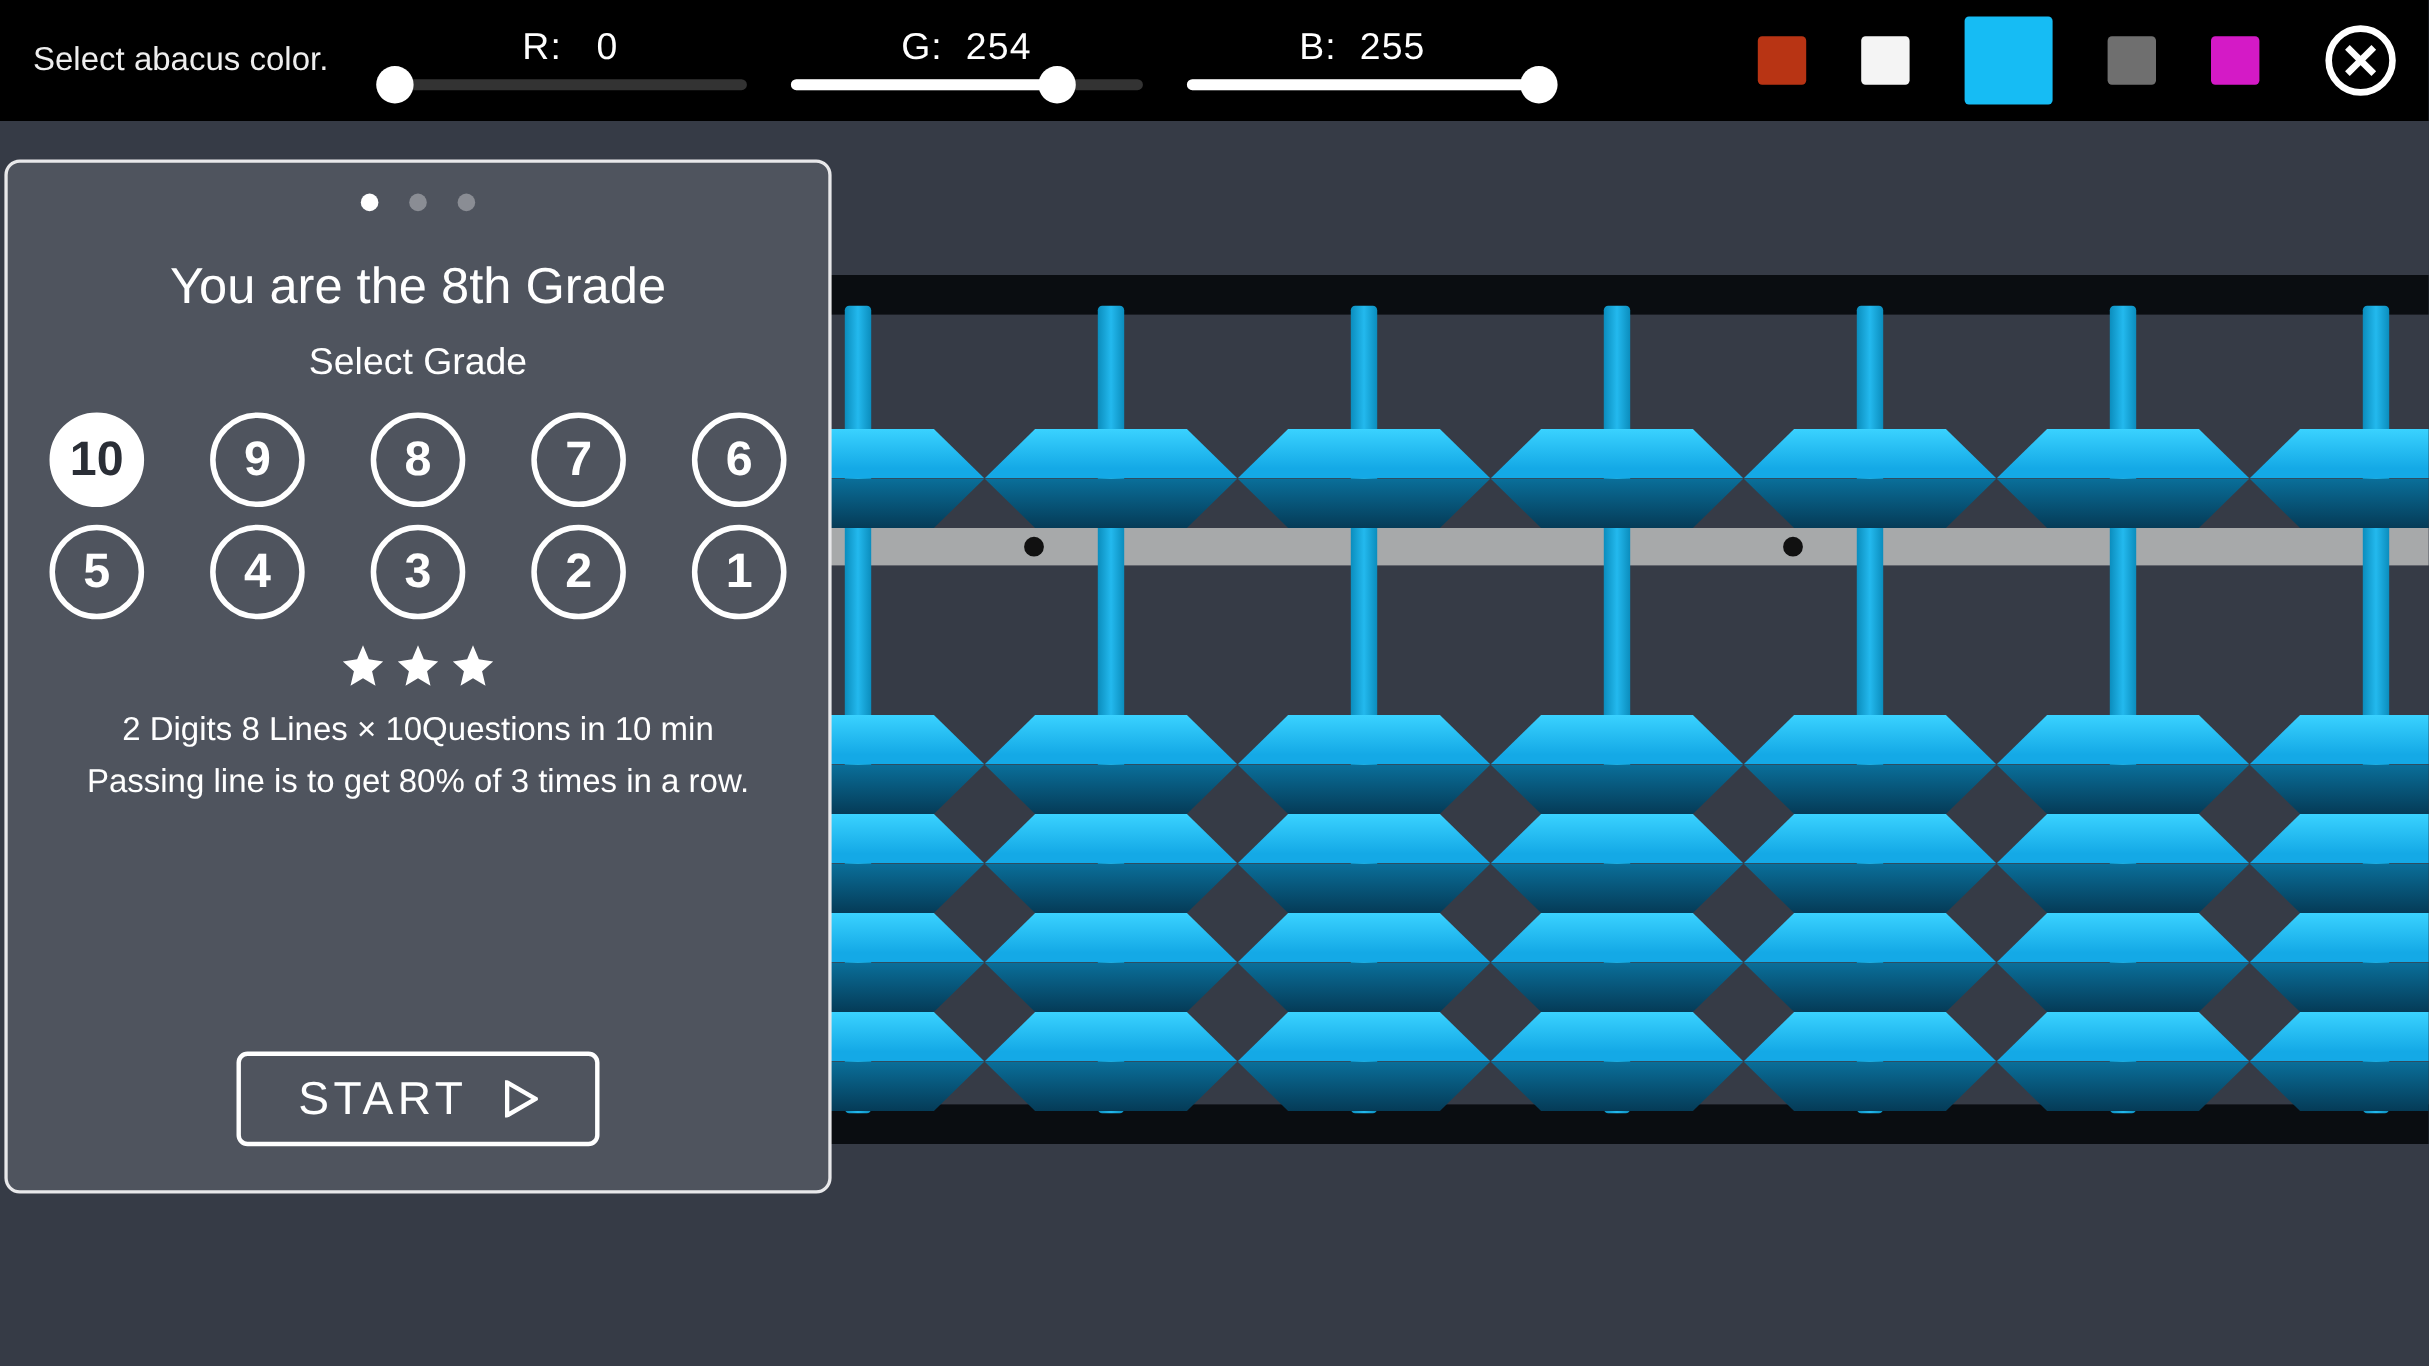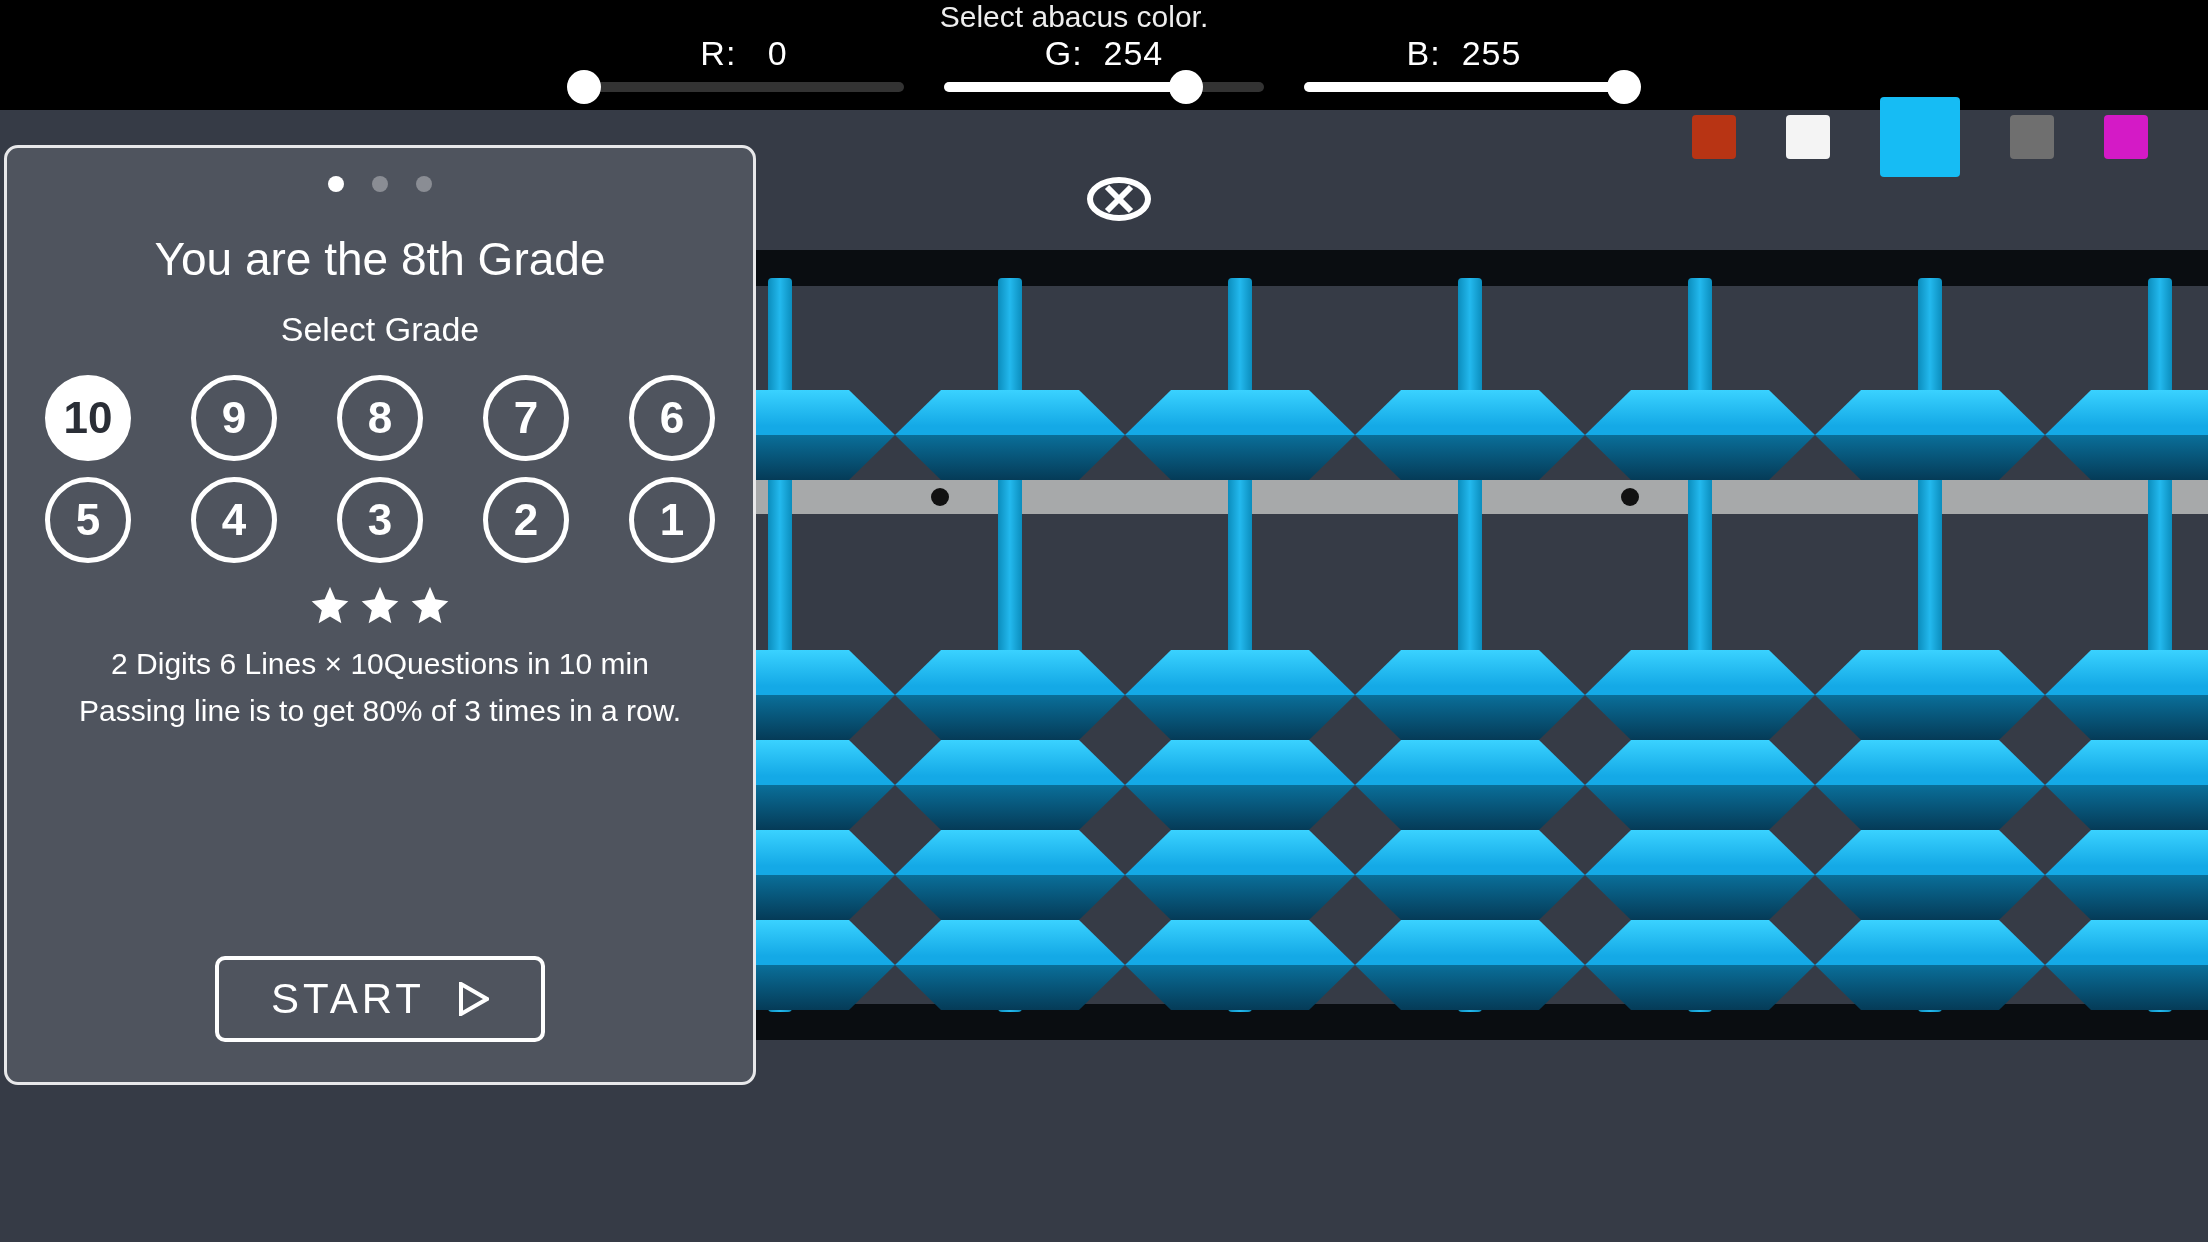--- a/index.html
+++ b/index.html
@@ -15,21 +15,20 @@
 
 
 .topbar {
   position: absolute;
   top: 0; left: 0; right: 0;
   height: 110px;
   background: #000;
   display: flex;
   align-items: center;
   padding: 0 30px;
-  flex-direction: column;
 }
 .hint {
   font-size: 30px;
   color: #eee;
   margin-right: 60px;
 }
 .rgb-group {
   display: flex;
   align-items: center;
   gap: 40px;
@@ -380,21 +379,21 @@
       </svg>
       <svg viewBox="0 0 24 24">
         <path d="M12 2l2.9 6.9L22 10l-5.5 4.8L18.2 22 12 18.3 5.8 22l1.7-7.2L2 10l7.1-1.1z"></path>
       </svg>
       <svg viewBox="0 0 24 24">
         <path d="M12 2l2.9 6.9L22 10l-5.5 4.8L18.2 22 12 18.3 5.8 22l1.7-7.2L2 10l7.1-1.1z"></path>
       </svg>
     </div>
 
   <div class="desc">
-    <div>2 Digits  6 Lines × 10Questions  in  10 min</div>
+    <div>2 Digits  8 Lines × 10Questions  in  10 min</div>
     <div>Passing line is to get 80% of 3 times in a row.</div>
   </div>
 
   <div class="start-btn">
     <span>START</span>
     <svg width="30" height="34" viewBox="0 0 30 34">
       <polygon points="2,2 28,17 2,32"></polygon>
     </svg>
   </div>
 </div>

